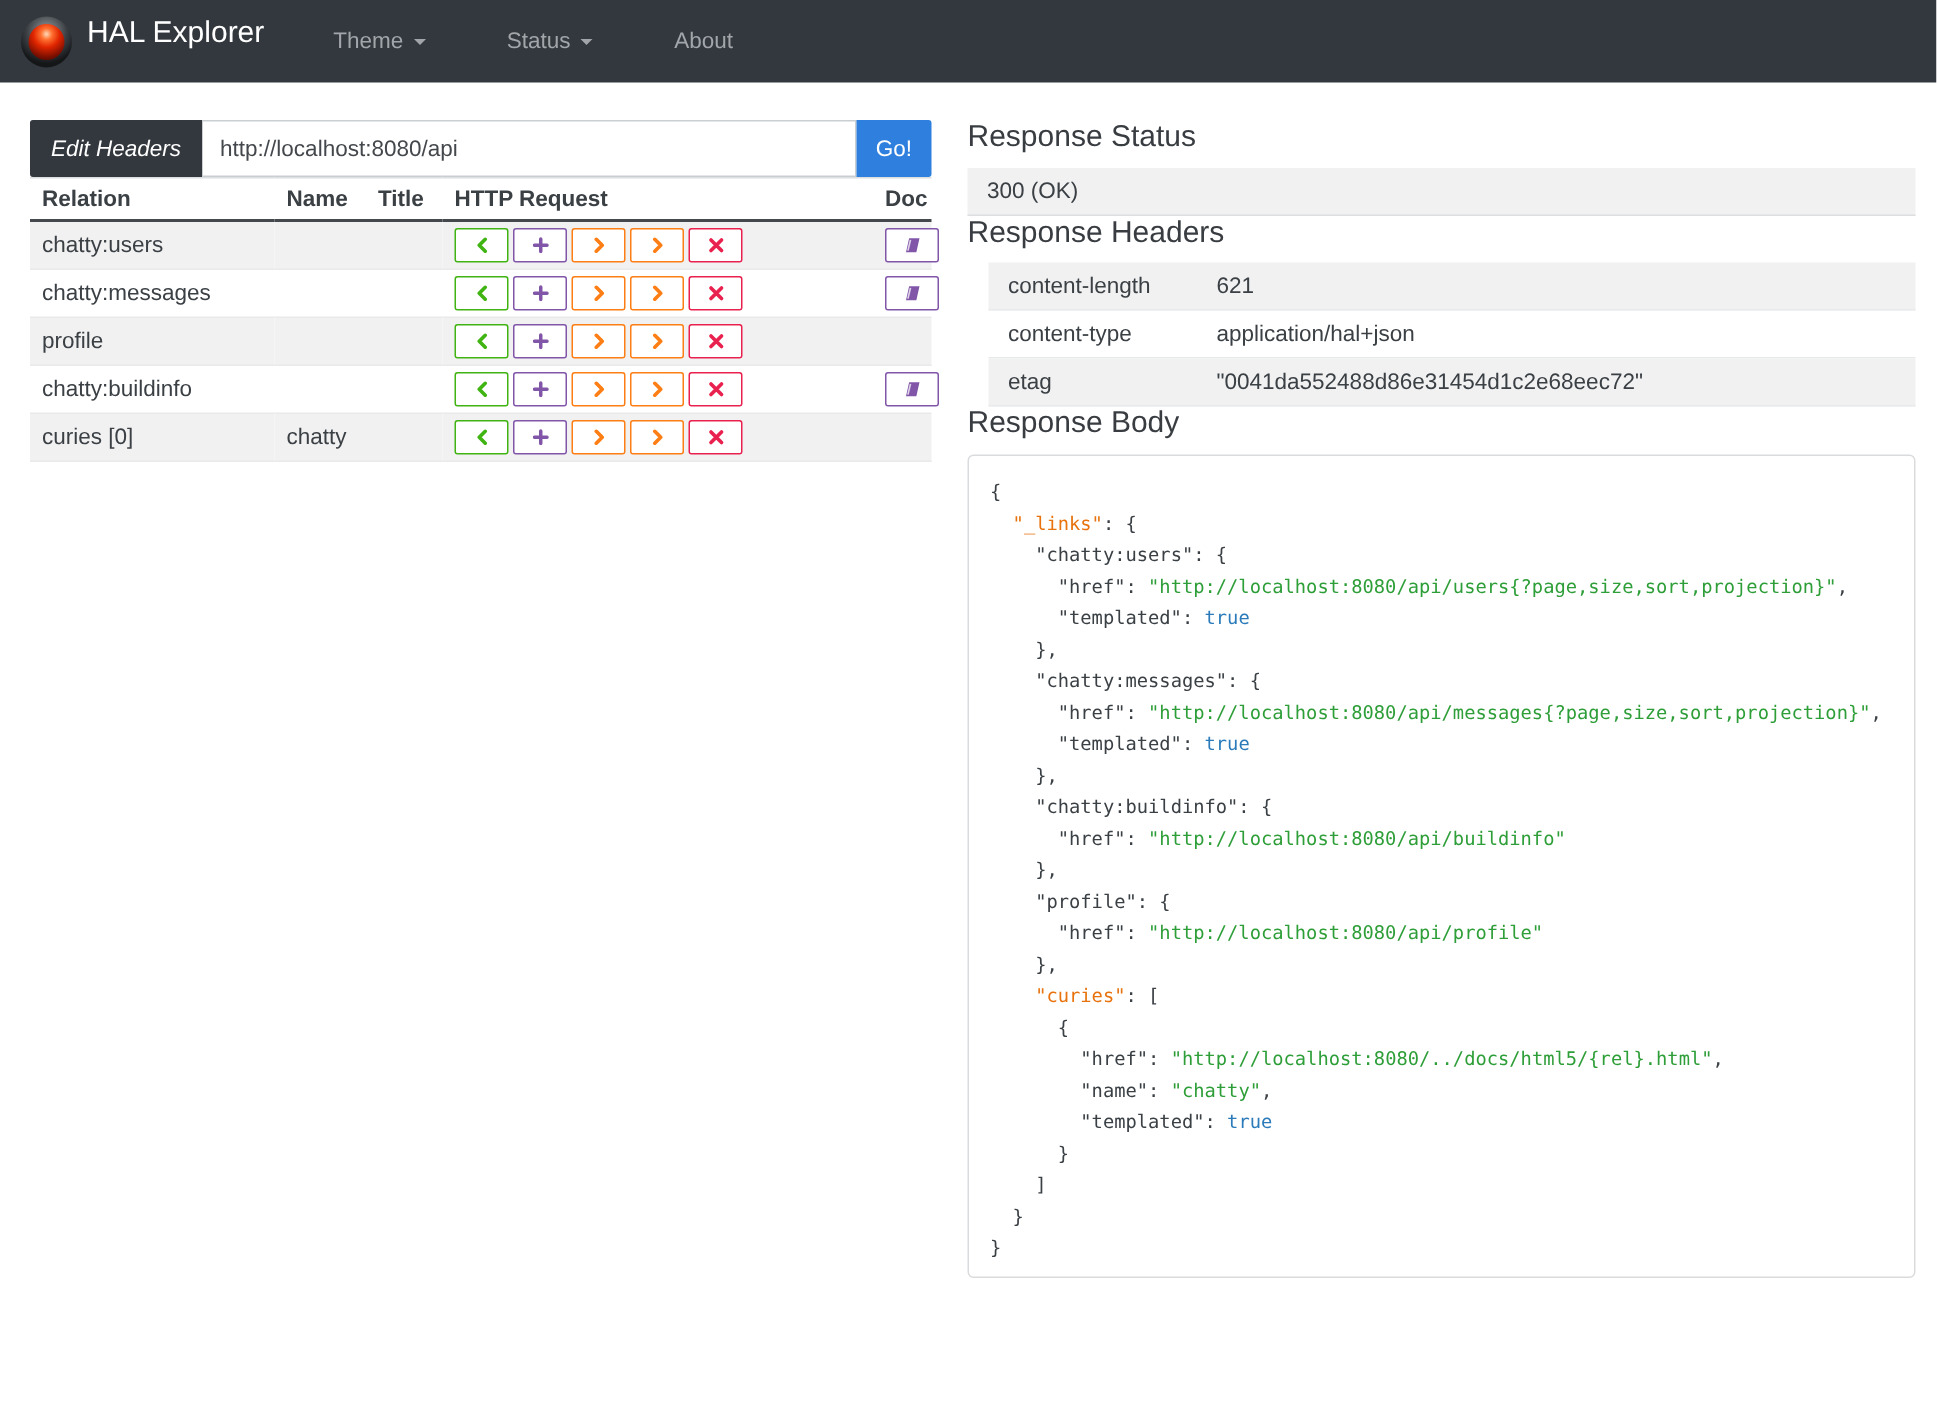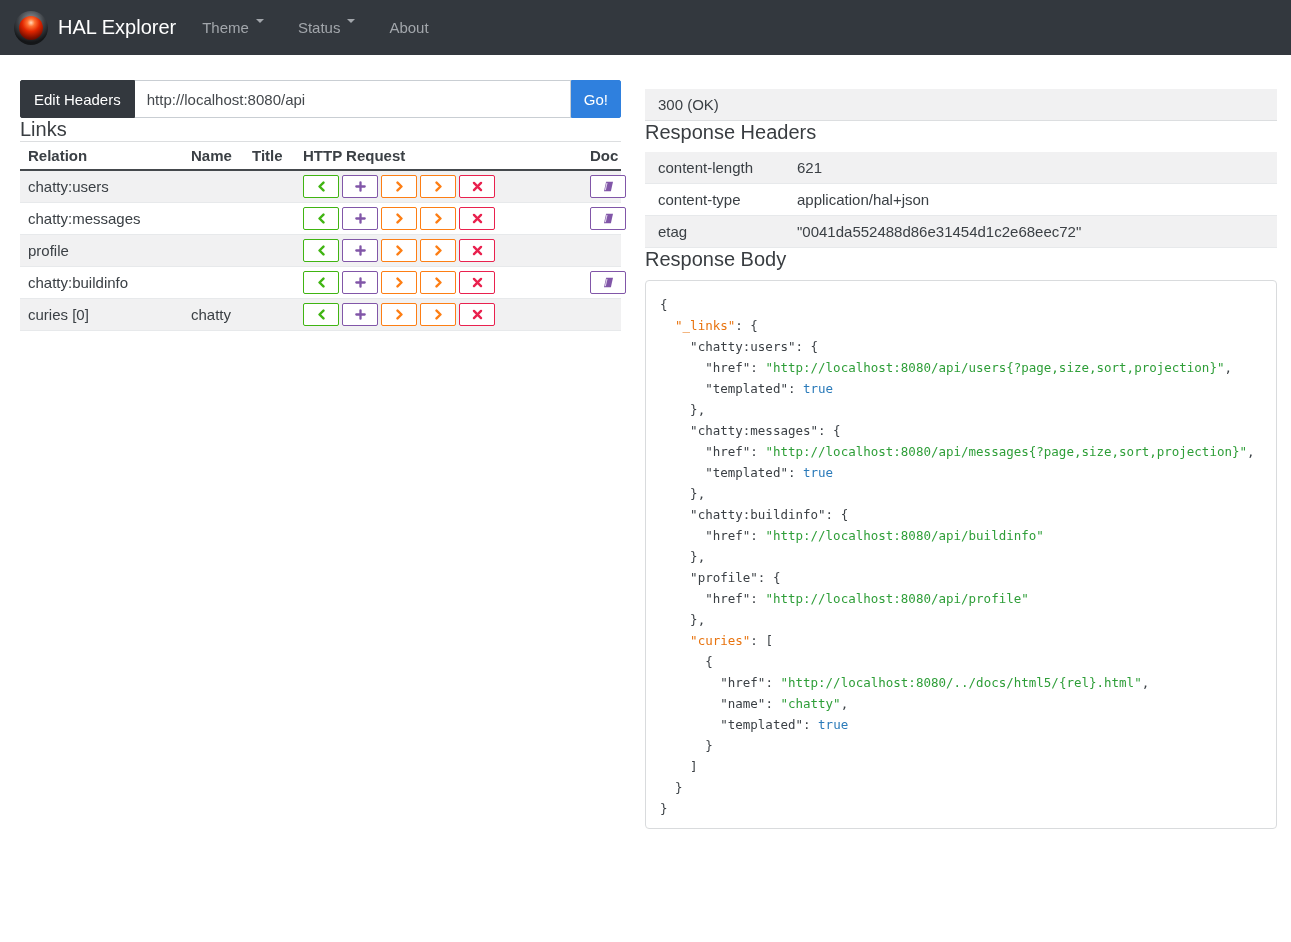--- a/index.html
+++ b/index.html
@@ -6,38 +6,38 @@
   html,body { margin:0; padding:0; }
   body {
     width:1291px; min-height:942px; background:#fff;
     font-family:"Liberation Sans", sans-serif; color:#3b4045;
   }
   
   .navbar {
     height:55px; background:var(--navbar-bg,#33383e);
     display:flex; align-items:center; padding:0 16px 0 14px;
   }
-  .brand { display:flex; align-items:center; gap:10px; margin-right:26px; text-decoration:none; cursor:pointer; }
+  .brand { display:flex; gap:10px; margin-right:26px; text-decoration:none; cursor:pointer; }
   .brand-title { color:#fff; font-size:20px; }
   .logo { position:relative; width:34px; height:34px; border-radius:50%;
     background:radial-gradient(circle at 50% 30%, #9aa0a6, #3c4045 45%, #141618 72%); }
   .logo::after { content:""; position:absolute; inset:5px; border-radius:50%;
     background:radial-gradient(circle at 50% 28%, #ffd9b8 0%, #ff7030 18%, #e02500 42%, #7e1000 72%, #2e0500 100%); }
   .nav-menu { display:flex; align-items:center; }
-  .nav-link { color:#a2a6ab; font-size:15px; margin-right:34px; display:inline-flex; cursor:pointer; }
+  .nav-link { color:#a2a6ab; font-size:15px; margin-right:34px; display:inline-flex; align-items:center; cursor:pointer;margin-left:20px; }
   .caret { width:0; height:0; border-left:4px solid transparent; border-right:4px solid transparent;
     border-top:4px solid #a2a6ab; margin-left:7px; }
   
   .main { display:flex; align-items:flex-start; padding:25px 14px 20px 20px; gap:24px; }
   .left-col { width:601px; flex:none; }
   .right-col { flex:1; min-width:0; }
   
   .input-group { display:flex; height:38px; }
   .btn-edit-headers { background:var(--navbar-bg,#33383e); color:#fff; border:1px solid var(--navbar-bg,#33383e);
-    font-size:15px; padding:0 13px; border-radius:2px 0 0 2px; cursor:pointer; font-family:inherit; white-space:nowrap; }
+    font-size:15px; padding:0 13px; border-radius:2px 0 0 2px; cursor:pointer; font-family:inherit; white-space:nowrap;font-style:italic; }
   .url-input { flex:1; min-width:0; border:1px solid #c9ced3; border-left:none; padding:0 12px;
     font-size:15px; color:#44484c; font-family:inherit; outline:none; }
   .btn-go { background:var(--primary-blue,#2f80de); color:#fff; border:1px solid var(--primary-blue,#2f80de);
     font-size:15px; padding:0 12px; border-radius:0 2px 2px 0; cursor:pointer; font-family:inherit; }
   
   h2.section-title { font-size:20px; font-weight:400; color:#393d41; margin:0; }
   .links-title { margin:26px 0 10px; }
   .rs-title { margin-top:2px; }
   .rh-title { margin-top:18px; }
   .rb-title { margin-top:19px; }
@@ -52,21 +52,21 @@
   .cell-http { padding-left:6px; white-space:nowrap; }
   .req-btn { display:inline-flex; align-items:center; justify-content:center; width:36px; height:23px;
     background:#fff; border:1px solid; border-radius:2px; margin-right:3px; cursor:pointer; padding:0; vertical-align:middle; }
   .req-btn svg { width:11px; height:11px; display:block; }
   .doc-btn { margin-right:0; }
   .doc-btn svg { width:14px; height:13px; }
   .cell-doc { text-align:right; padding-right:3px; }
   
   .status-row { background:#f1f1f2; border-bottom:1px solid #dcdee0; padding:7px 13px; font-size:15px; margin-top:9px; }
   .resp-headers { margin-top:8px; }
-  .hdr-row { display:flex; font-size:15px; border-bottom:1px solid #e7e9eb; }
+  .hdr-row { display:flex; font-size:15px; border-bottom:1px solid #e7e9eb;margin-left:14px; }
   .hdr-row:nth-child(odd) { background:#f1f1f2; }
   .hdr-key { width:152px; flex:none; padding:7px 0 7px 13px; }
   .hdr-val { flex:1; padding:7px 13px 7px 0; }
   
   .code-box { margin-top:9px; border:1px solid #d9dbdd; border-radius:4px; padding:13px 14px 9px;
     font-family:"DejaVu Sans Mono", monospace; font-size:12.5px; line-height:21px; color:#3b4045; overflow:hidden; }
   .code-line { white-space:pre; }
   .tk-p, .tk-k { color:var(--tk-default,#3b4045); }
   .tk-x { color:var(--tk-special,#e8730e); }
   .tk-s { color:var(--tk-string,#2e9e38); }
@@ -97,21 +97,20 @@
 
 <div class="main">
 
   <div class="left-col">
     <div class="input-group">
       <button class="btn-edit-headers">Edit Headers</button>
       <input class="url-input" type="text" value="http://localhost:8080/api" style="">
       <button class="btn-go">Go!</button>
     </div>
 
-    <h2 class="section-title links-title">Links</h2>
 
     <table class="links-table">
       <colgroup>
         <col style="width:163px">
           <col style="width:61px">
           <col style="width:51px">
           <col style="width:287px">
           <col>
       </colgroup>
       <thead>
@@ -272,20 +271,21 @@
                   <path d="M1.8 1.8 L8.2 8.2 M8.2 1.8 L1.8 8.2" fill="none" stroke="currentColor" stroke-width="2.2" stroke-linecap="round"></path>
                 </svg>
               </button></td>
             <td class="cell-doc"></td>
           </tr>
         </tbody>
     </table>
   </div>
 
   <div class="right-col">
+    <h2 class="section-title rs-title">Response Status</h2>
     <div class="status-row">300 (OK)</div>
 
     <h2 class="section-title rh-title">Response Headers</h2>
     <div class="resp-headers" id="resp-headers-rows">
         <div class="hdr-row">
           <div class="hdr-key">content-length</div>
           <div class="hdr-val">621</div>
         </div>
         <div class="hdr-row">
           <div class="hdr-key">content-type</div>

